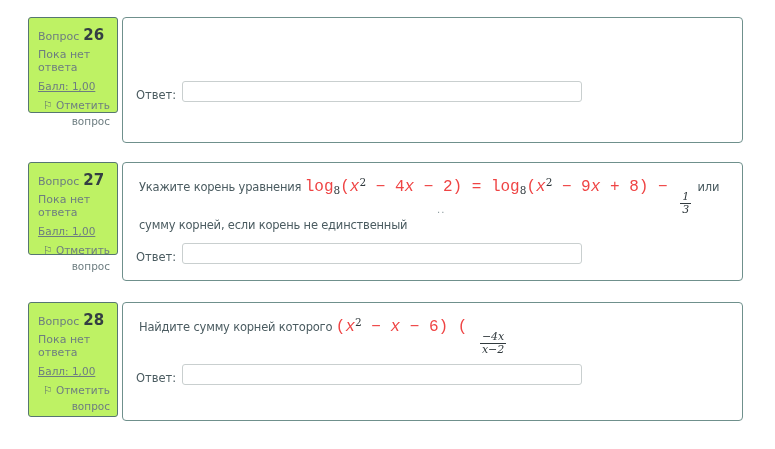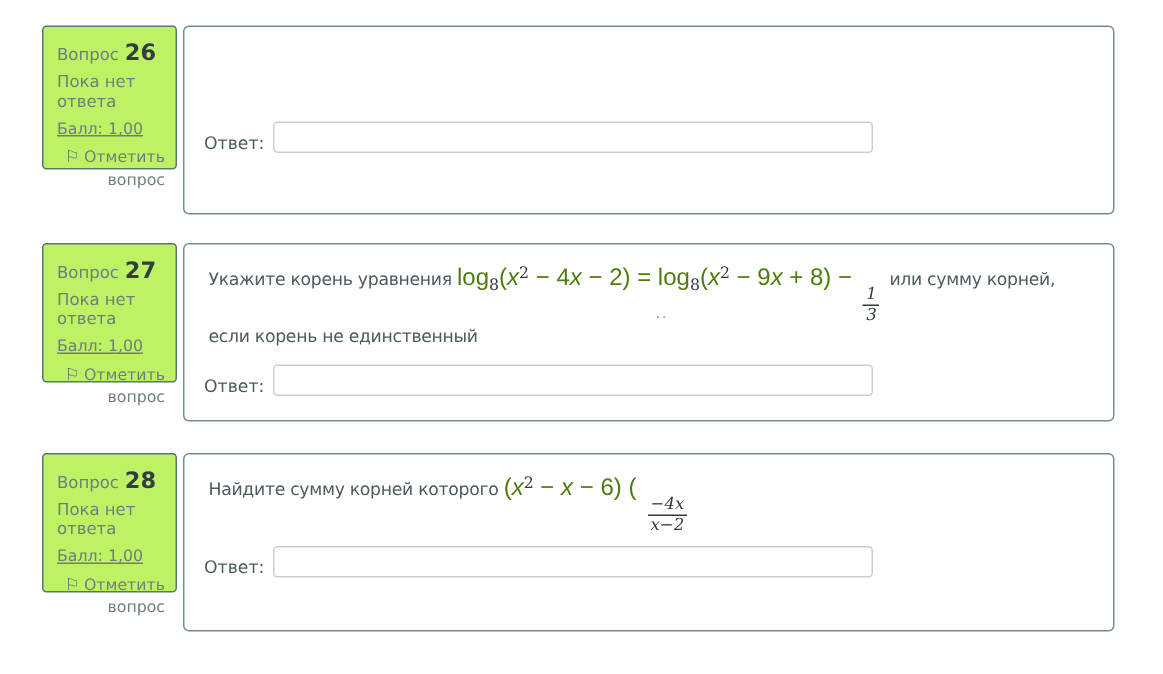--- a/index.html
+++ b/index.html
@@ -20,21 +20,21 @@
   .qpoints{font-size:10.5px;margin-top:6px;text-decoration:underline;}
   .qflag{font-size:10.5px;margin-top:6px;line-height:1.35;cursor:pointer;text-align:right;}
   .flag-glyph{font-size:11px;margin-right:3px;color:#5d6e71;}
   .qcontent{
     position:absolute;left:94px;top:0;width:621px;box-sizing:border-box;
     border:1px solid #6f908c;border-radius:4px;background:#ffffff;
     padding:11px 16px;
   }
   .qtext{font-size:11.5px;letter-spacing:-0.2px;color:#4a5b60;line-height:1.55;}
   .mc-txt{font-family:inherit;}
-  .mc-rm,.mc-it{font-family:Liberation Sans, sans-serif;font-size:16px;color:#4d7c0f;letter-spacing:0;}
+  .mc-rm,.mc-it{font-family:Liberation Mono, monospace;font-size:16px;color:#ef4444;letter-spacing:0;}
   .mc-it{font-style:italic;}
   sup.mc-sup,sub.mc-sub{font-family:"DejaVu Serif","Liberation Serif",serif;font-size:10.5px;color:#30393d;letter-spacing:0;}
   sub.mc-tsub{font-size:8.5px;font-family:inherit;}
   .frac{
     display:inline-flex;flex-direction:column;align-items:center;
     vertical-align:-9px;font-family:"DejaVu Serif","Liberation Serif",serif;
     font-style:italic;font-size:11px;line-height:1.15;color:#30393d;
     margin:0 3px;letter-spacing:0;
   }
   .frac .fnum{border-bottom:1px solid #30393d;padding:0 2px;}
@@ -80,21 +80,21 @@
         </span><span class="mc-txt"> или сумму корней, если корень не единственный</span></div>
     <span class="artifact-dots">..</span>
     <div class="answer-row" style="top:80px">
       <span class="answer-label">Ответ:</span>
       <input class="answer-input" type="text" value="" style="">
     </div>
   </section>
 </div>
 
 <div class="qblock" style="top:302px">
-  <aside class="qinfo" style="height:93px">
+  <aside class="qinfo" style="height:115px">
     <div class="qinfo-title"><span>Вопрос</span><b class="qnum">28</b></div>
     <div class="qstatus">Пока нет ответа</div>
     <div class="qpoints">Балл: 1,00</div>
     <div class="qflag"><span class="flag-glyph">⚐</span><span>Отметить вопрос</span></div>
   </aside>
   <section class="qcontent" style="height:119px">
     <div class="qtext"><span class="mc-txt">Найдите сумму корней которого </span><span class="mc-rm">(</span><span class="mc-it">x</span><sup class="mc-sup">2</sup><span class="mc-rm"> − </span><span class="mc-it">x</span><span class="mc-rm"> − 6) ( </span><span class="frac">
           <span class="fnum">−4x</span>
           <span class="fden">x−2</span>
         </span></div>

